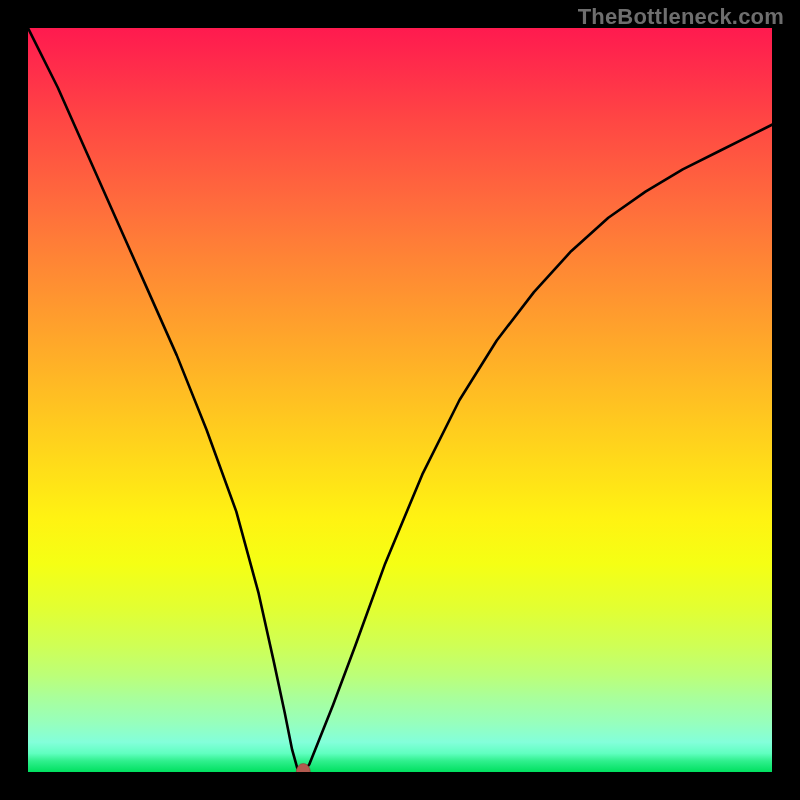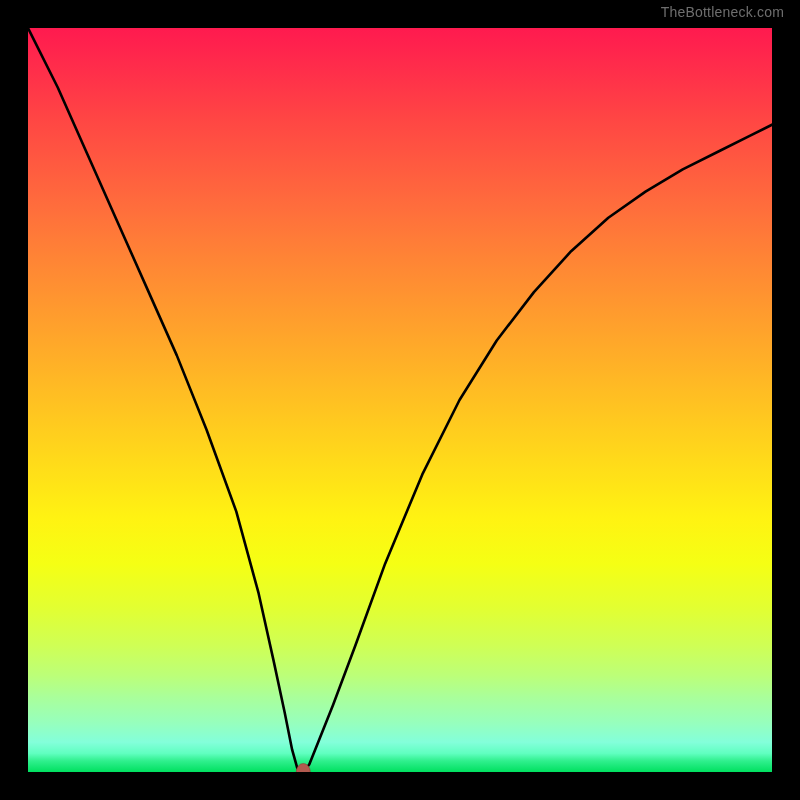--- a/index.html
+++ b/index.html
@@ -8,22 +8,22 @@
     width: 800px;
     height: 800px;
     background: #000;
     position: relative;
   }
   .watermark {
     position: absolute;
     top: 4px;
     right: 16px;
     font-family: Arial, Helvetica, sans-serif;
-    font-size: 14px;
-    font-weight: 400;
+    font-size: 22px;
+    font-weight: 700;
     color: #6e6e6e;
     letter-spacing: 0.2px;
     z-index: 10;
   }
   .plot-area {
     position: absolute;
     left: 28px;
     top: 28px;
     width: 744px;
     height: 744px;

